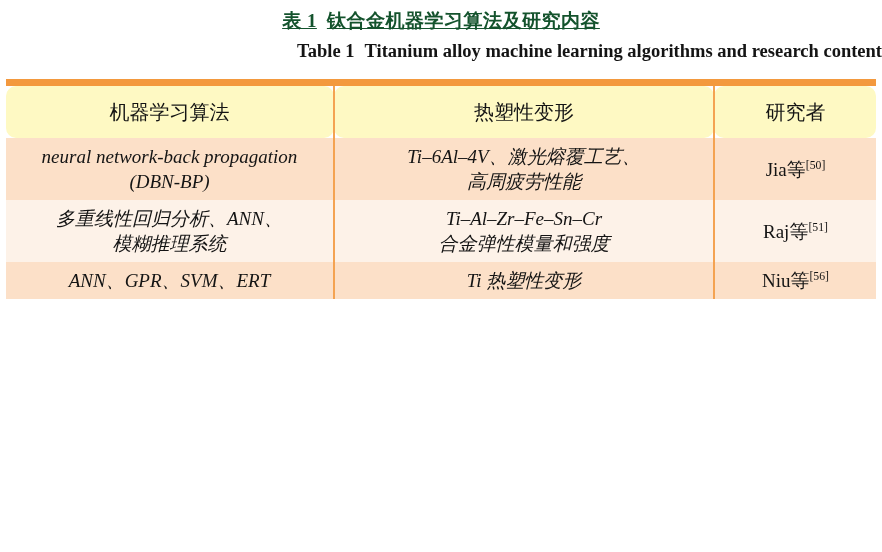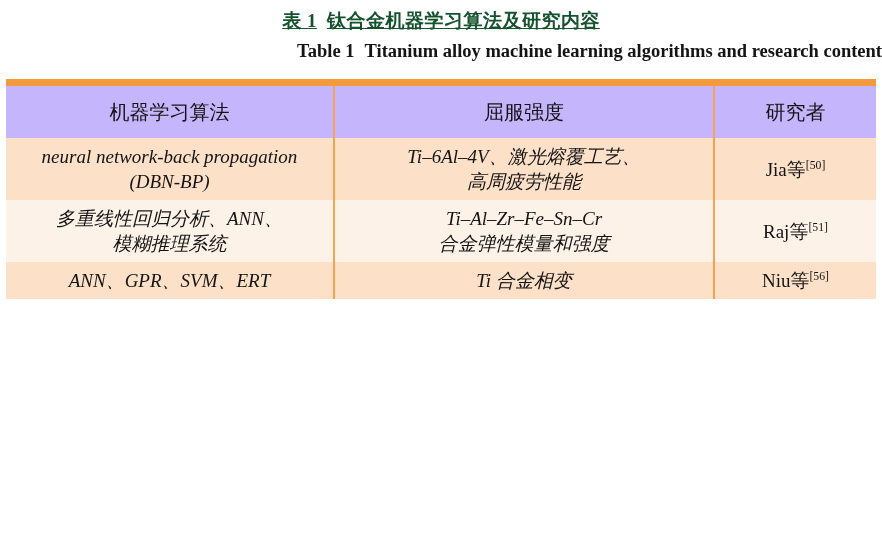--- a/index.html
+++ b/index.html
@@ -101,21 +101,21 @@
   .cell-line { display: block; white-space: nowrap; font-style: italic; }
 
   sup {
     font-size: 0.62em;
     vertical-align: super;
     line-height: 0;
   }
 
   .author { white-space: nowrap; }
 </style>
-<style>.rule-top td{background:#f3993e;}thead th{background:#c4b5fd;color:#141414;}thead th.col-sep, tbody td.col-sep{border-left:2px solid #f4a352;}tbody tr.odd td{background:#fce0c8;}tbody tr.even td{background:#fdf2e8;}tbody td{color:#141414;}</style></head>
+<style>.rule-top td{background:#f3993e;}thead th{background:#fef9c3;color:#141414;border-radius:10px;}thead th.col-sep, tbody td.col-sep{border-left:2px solid #f4a352;}tbody tr.odd td{background:#fce0c8;}tbody tr.even td{background:#fdf2e8;}tbody td{color:#141414;}</style></head>
 <body>
 
 <div class="page">
 
   <div class="caption-zh">
     <span class="cap-num">表 1</span><span>钛合金机器学习算法及研究内容</span>
   </div>
 
   <div class="caption-en">
     <span class="cap-num">Table 1</span><span>Titanium alloy machine learning algorithms and research content</span>
@@ -129,21 +129,21 @@
           <col class="c3">
       </colgroup>
       <thead>
         <tr class="rule-top">
           <td></td>
           <td class="divider-cell"></td>
           <td class="divider-cell"></td>
         </tr>
         <tr>
           <th>机器学习算法</th>
-          <th class="col-sep">屈服强度</th>
+          <th class="col-sep">热塑性变形</th>
           <th class="col-sep">研究者</th>
         </tr>
       </thead>
       <tbody id="tbody">
           <tr class="odd">
             <td>
               <span class="cell-line">neural network-back propagation</span>
               <span class="cell-line">(DBN-BP)</span>
             </td>
             <td class="col-sep">
@@ -161,21 +161,21 @@
               <span class="cell-line">Ti–Al–Zr–Fe–Sn–Cr</span>
               <span class="cell-line">合金弹性模量和强度</span>
             </td>
             <td class="col-sep"><span class="author"><span>Raj等</span><sup>[51]</sup></span></td>
           </tr>
           <tr class="odd">
             <td>
               <span class="cell-line">ANN、GPR、SVM、ERT</span>
             </td>
             <td class="col-sep">
-              <span class="cell-line">Ti 合金相变</span>
+              <span class="cell-line">Ti 热塑性变形</span>
             </td>
             <td class="col-sep"><span class="author"><span>Niu等</span><sup>[56]</sup></span></td>
           </tr>
         </tbody>
     </table>
   </div>
 
 </div>
 
 </body></html>

